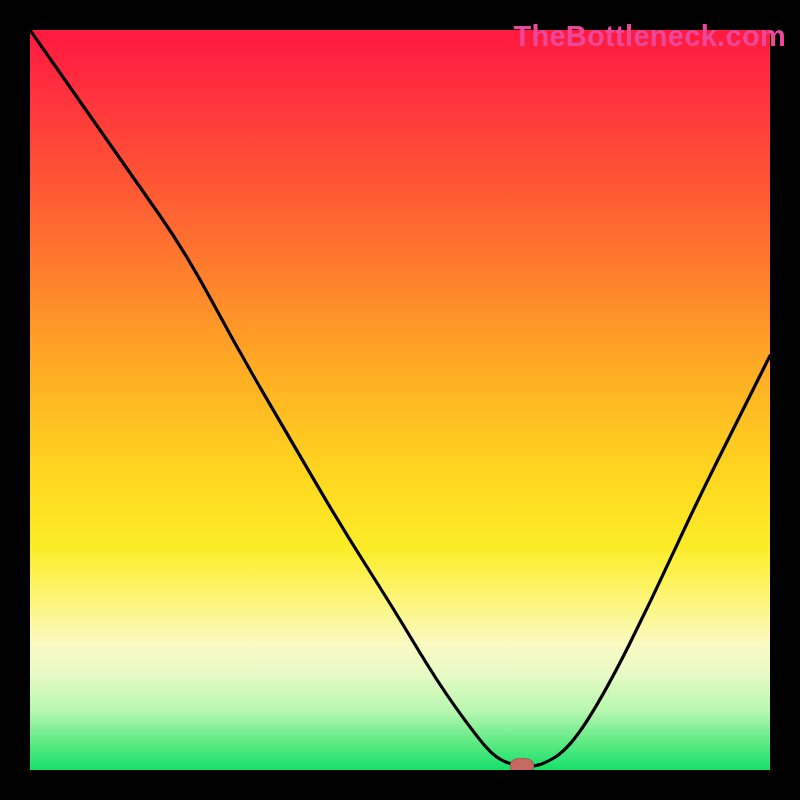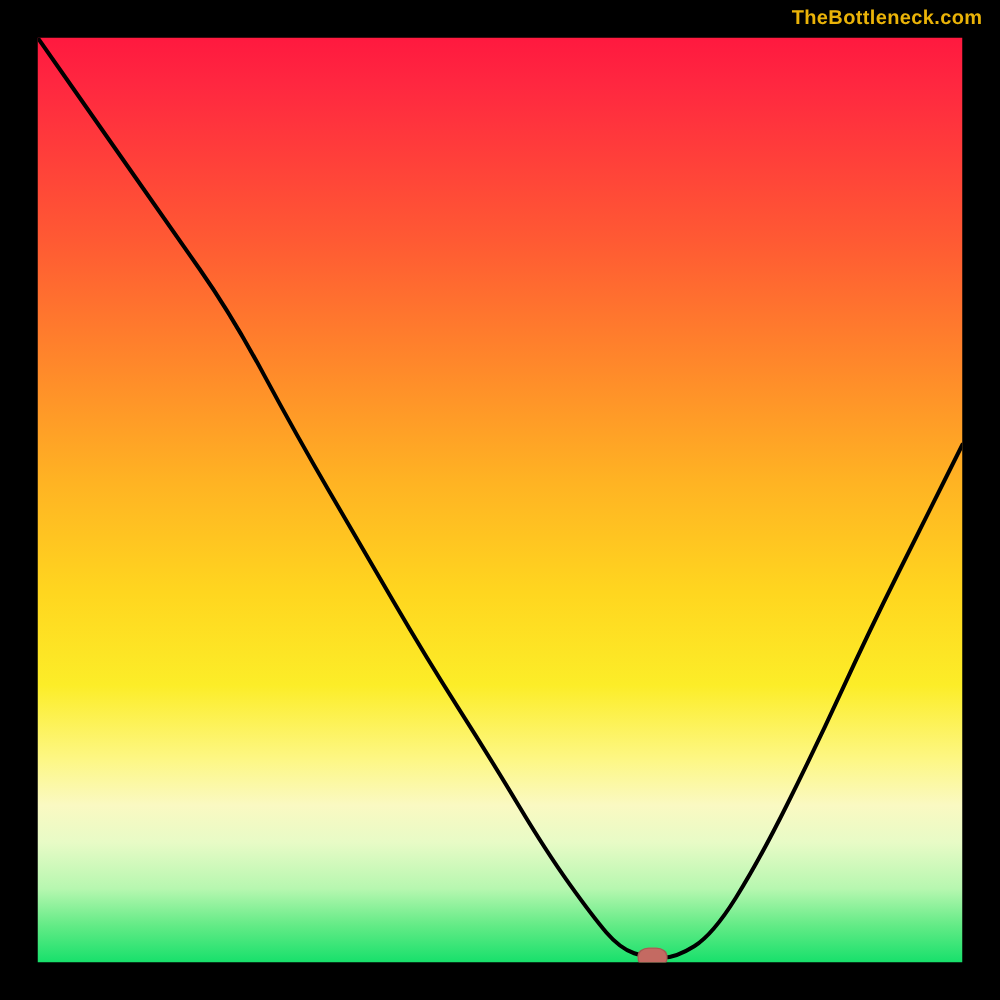--- a/index.html
+++ b/index.html
@@ -12,24 +12,24 @@
     font-family: Arial, Helvetica, sans-serif;
   }
   .outer {
     position: relative;
     width: 800px;
     height: 800px;
     background: #000;
   }
   .watermark {
     position: absolute;
-    top: 6px;
+    top: 20px;
     right: 14px;
-    color: #eab308;
-    font-size: 16px;
+    color: #ec4899;
+    font-size: 29px;
     font-weight: 600;
     letter-spacing: 0.3px;
     z-index: 20;
   }
   .plot {
     position: absolute;
     left: 30px;
     top: 30px;
     width: 740px;
     height: 740px;

